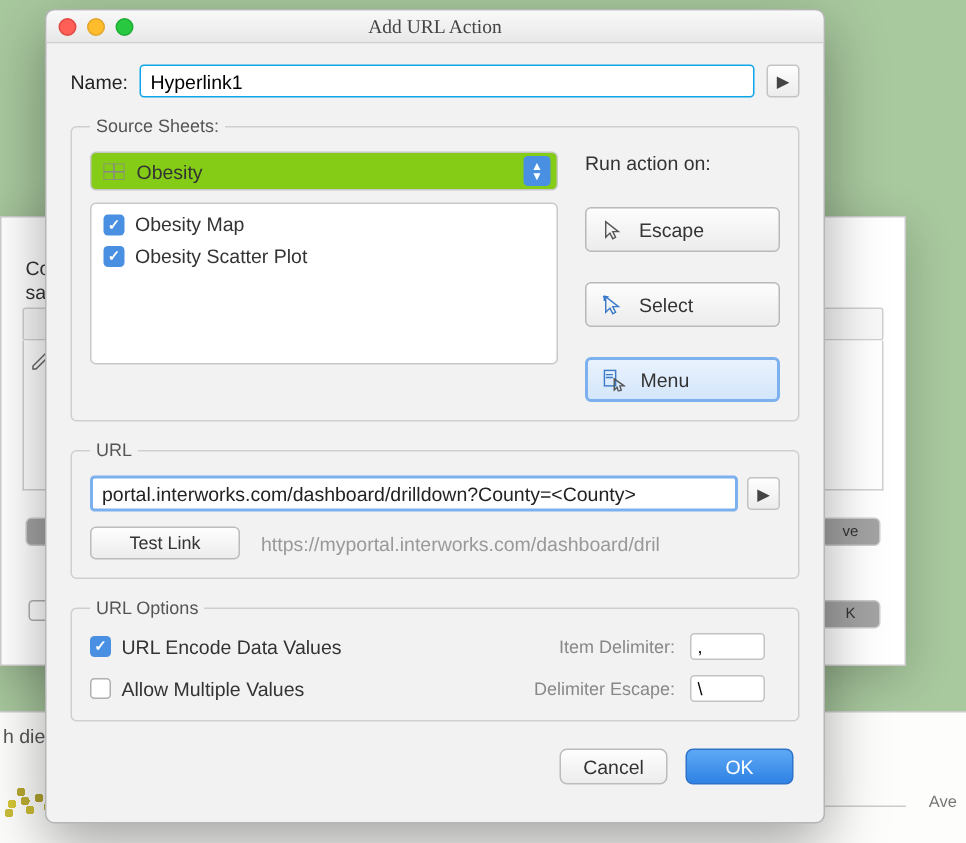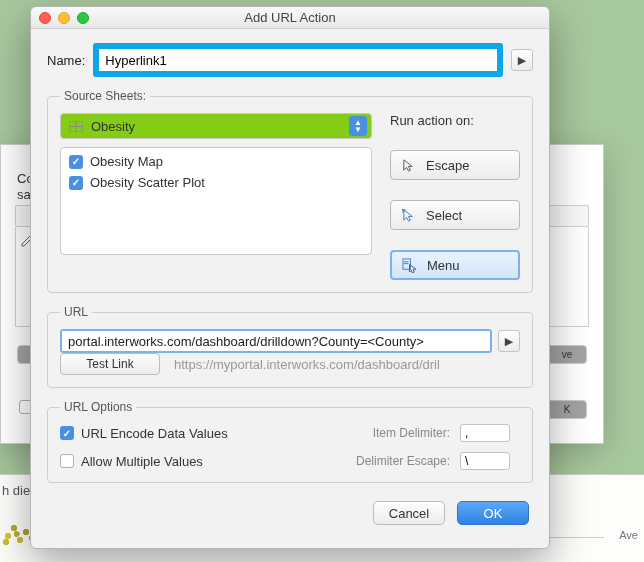--- a/index.html
+++ b/index.html
@@ -59,40 +59,41 @@
   }
   .titlebar {
     height: 22px;
     border-bottom: 1px solid #d0d0d0;
     display: flex;
     align-items: center;
     padding: 0 8px;
     border-radius: 6px 6px 0 0;
     background: linear-gradient(#f9f9f9,#e8e8e8);
     position: relative;
+    font-family: Liberation Serif, serif;
   }
   .traffic { display:flex; gap:7px; }
   .traffic span { width:12px; height:12px; border-radius:50%; display:block; }
   .tl-close{background:#ff5f57;border:1px solid #e1493f;}
   .tl-min{background:#ffbd2e;border:1px solid #e0a528;}
   .tl-max{background:#28c940;border:1px solid #1fab34;}
   .titlebar .title { position:absolute; left:0; right:0; text-align:center; font-size:13px; color:#444; }
 
   .body {
     padding: 14px 16px 10px 16px;
     flex:1;
     display:flex;
     flex-direction:column;
     gap:12px;
   }
   .row { display:flex; align-items:center; gap:8px; }
   .label { font-size:13px; color:#222; }
   input[type=text].txt {
-    flex:1; height:34px;
-    border:6px solid #0ea5e9;
+    flex:1; height:22px;
+    border:1px solid #0ea5e9;
     border-radius:3px;
     padding:0 6px;
     font-size:13px;
     background:#fff;
   }
   .arrowbtn {
     width:22px; height:22px;
     border:1px solid #c3c3c3;
     border-radius:3px;
     background:linear-gradient(#fefefe,#ececec);
@@ -167,21 +168,21 @@
   .url-input-row{display:flex;gap:6px;align-items:center;}
   .url-input{
     flex:1;height:24px;
     border:2px solid #7db1ee;
     border-radius:3px;
     padding:0 6px;
     background:#fff;
     font-size:13px;
     color:#222;
   }
-  .testlink-row{display:flex;align-items:center;gap:14px;margin-top:0;}
+  .testlink-row{display:flex;align-items:center;gap:14px;margin-top:10px;}
   .testlink-btn{
     width:100px;height:22px;
     border:1px solid #bcbcbc;border-radius:4px;
     background:linear-gradient(#fefefe,#ececec);
     font-size:12px;text-align:center;
     display:flex;align-items:center;justify-content:center;
   }
   .preview{font-size:13px;color:#999;white-space:nowrap;overflow:hidden;}
   .opts{display:grid;grid-template-columns:1fr auto 60px;gap:10px 10px;align-items:center;}
   .opts .olabel{font-size:12px;color:#888;text-align:right;}

